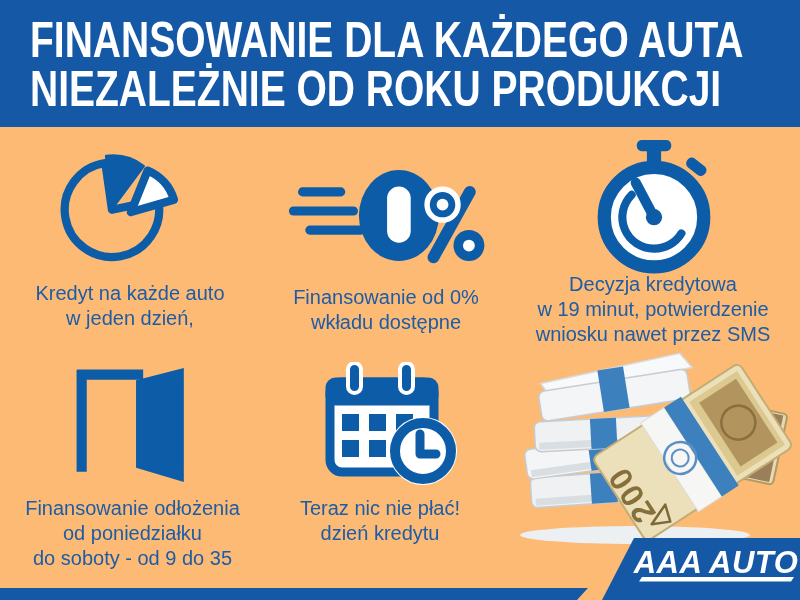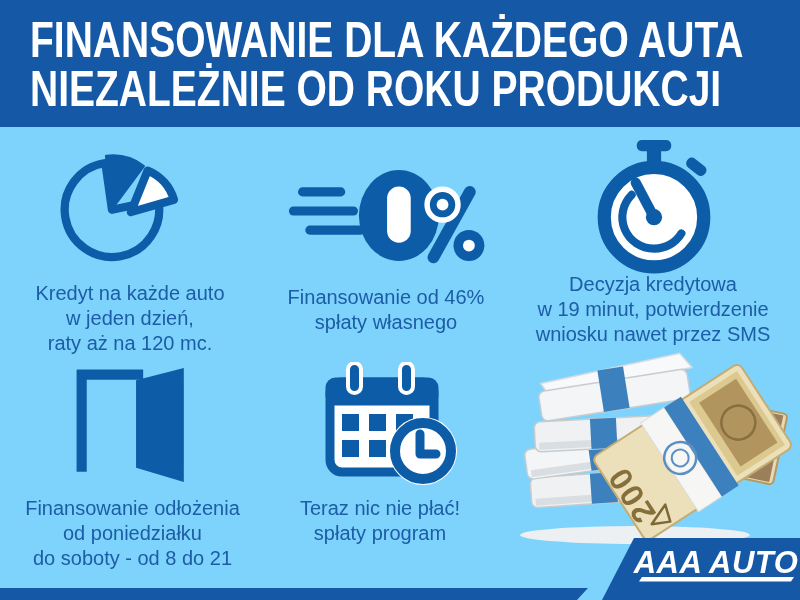--- a/index.html
+++ b/index.html
@@ -1,17 +1,17 @@
 <!DOCTYPE html>
 <html><head>
 <meta charset="utf-8">
 <style>
   html,body{margin:0;padding:0;background:#fff;}
   .canvas{
-    position:relative;width:800px;height:600px;overflow:hidden;background:#7dd3fc;
+    position:relative;width:800px;height:600px;overflow:hidden;background:#fdba74;
     font-family:"Liberation Sans", sans-serif;
   }
   
   .header{position:absolute;left:0;top:0;width:800px;height:127px;background:#1558A5;}
   .header-line{
     position:absolute;left:30px;color:#ffffff;font-weight:bold;font-size:50px;line-height:1;
     white-space:nowrap;transform:scaleX(.78);transform-origin:left top;letter-spacing:0;
   }
   .hl1{top:15px;}
   .hl2{top:64px;}
@@ -33,40 +33,39 @@
   </div>
 
   <svg class="icon" style="left:60px;top:146px;" width="124" height="124" viewBox="0 0 105 105">
     <path d="M38.4 14.4 L44 54 L83.1 45.7 A40 40 0 1 1 38.4 14.4" fill="none" stroke="#0D5CA8" stroke-width="7" stroke-linejoin="round" stroke-linecap="round"></path>
     <path d="M45 52 L39 8.5 A43 43 0 0 1 71 17 Z" fill="#0D5CA8" stroke="#0D5CA8" stroke-width="2" stroke-linejoin="round"></path>
     <path d="M60 56 L74.2 20.8 A38 38 0 0 1 96.5 45.5 Z" fill="#ffffff" stroke="#0D5CA8" stroke-width="7" stroke-linejoin="round"></path>
   </svg>
   <div class="caption" style="left:20px;top:281px;width:220px;">
     <span>Kredyt na każde auto</span>
     <span>w jeden dzień,</span>
-    <span>raty aż na 120 mc.</span>
   </div>
 
   <svg class="icon" style="left:288px;top:158px;" width="200" height="116" viewBox="0 0 220 125">
     <g stroke="#0D5CA8" stroke-width="10" stroke-linecap="round">
       <line x1="16" y1="36" x2="58" y2="36"></line>
       <line x1="6" y1="57" x2="72" y2="57"></line>
       <line x1="24" y1="78" x2="80" y2="78"></line>
     </g>
     <ellipse cx="122" cy="62" rx="44" ry="50" fill="#0D5CA8"></ellipse>
     <rect x="109" y="30" width="26" height="62" rx="13" fill="#ffffff"></rect>
     <line x1="200" y1="36" x2="160" y2="108" stroke="#0D5CA8" stroke-width="13" stroke-linecap="round"></line>
     <circle cx="170" cy="50" r="17" fill="#0D5CA8" stroke="#ffffff" stroke-width="6"></circle>
     <circle cx="170" cy="50" r="6.5" fill="#ffffff"></circle>
     <circle cx="199" cy="95" r="17" fill="#0D5CA8"></circle>
     <circle cx="199" cy="95" r="6.5" fill="#ffffff"></circle>
   </svg>
   <div class="caption" style="left:276px;top:285px;width:220px;">
-    <span>Finansowanie od 46%</span>
-    <span>spłaty własnego</span>
+    <span>Finansowanie od 0%</span>
+    <span>wkładu dostępne</span>
   </div>
 
   <svg class="icon" style="left:588px;top:140px;" width="132" height="134" viewBox="0 0 130 132">
     <rect x="48" y="0" width="34" height="11" rx="5" fill="#0D5CA8"></rect>
     <rect x="58" y="4" width="14" height="20" fill="#0D5CA8"></rect>
     <rect x="96" y="21" width="22" height="11" rx="5" fill="#0D5CA8" transform="rotate(38 107 26)"></rect>
     <circle cx="65" cy="76" r="49" fill="#ffffff" stroke="#0D5CA8" stroke-width="13"></circle>
     <path d="M43 54 A31 31 0 0 0 65 107 A31 31 0 0 0 92 92" fill="none" stroke="#0D5CA8" stroke-width="8" stroke-linecap="round"></path>
     <line x1="65" y1="76" x2="47" y2="42" stroke="#0D5CA8" stroke-width="10" stroke-linecap="round"></line>
     <circle cx="65" cy="76" r="8" fill="#0D5CA8"></circle>
@@ -78,42 +77,42 @@
   </div>
 
   <svg class="icon" style="left:72px;top:366px;" width="122" height="122" viewBox="0 0 120 120">
     <line x1="9.5" y1="4" x2="9.5" y2="104" stroke="#0D5CA8" stroke-width="10"></line>
     <line x1="5" y1="8.5" x2="70" y2="8.5" stroke="#0D5CA8" stroke-width="10"></line>
     <polygon points="63,14 110,2 110,114 63,100" fill="#0D5CA8"></polygon>
   </svg>
   <div class="caption" style="left:15px;top:496px;width:235px;">
     <span>Finansowanie odłożenia</span>
     <span>od poniedziałku</span>
-    <span>do soboty - od 8 do 21</span>
+    <span>do soboty - od 9 do 35</span>
   </div>
 
   <svg class="icon" style="left:320px;top:362px;" width="140" height="124" viewBox="0 0 140 124">
     <rect x="10" y="20" width="104" height="90" rx="12" fill="#ffffff" stroke="#0D5CA8" stroke-width="9"></rect>
     <rect x="5.5" y="15.5" width="113" height="28" rx="10" fill="#0D5CA8"></rect>
     <rect x="28" y="1" width="13" height="30" rx="6.5" fill="#0D5CA8" stroke="#ffffff" stroke-width="4"></rect>
     <rect x="80" y="1" width="13" height="30" rx="6.5" fill="#0D5CA8" stroke="#ffffff" stroke-width="4"></rect>
     <g fill="#0D5CA8">
       <rect x="22" y="52" width="17" height="17"></rect>
       <rect x="49" y="52" width="17" height="17"></rect>
       <rect x="76" y="52" width="17" height="17"></rect>
       <rect x="22" y="78" width="17" height="17"></rect>
       <rect x="49" y="78" width="17" height="17"></rect>
     </g>
     <circle cx="103" cy="89" r="34" fill="#ffffff"></circle>
     <circle cx="103" cy="89" r="28" fill="#ffffff" stroke="#0D5CA8" stroke-width="10"></circle>
     <path d="M100 72 L100 92 L116 92" fill="none" stroke="#0D5CA8" stroke-width="9" stroke-linecap="round" stroke-linejoin="round"></path>
   </svg>
   <div class="caption" style="left:266px;top:496px;width:228px;">
     <span>Teraz nic nie płać!</span>
-    <span>spłaty program</span>
+    <span>dzień kredytu</span>
   </div>
 
   <svg class="icon" style="left:510px;top:352px;" width="290" height="196" viewBox="0 0 290 196">
     <ellipse cx="125" cy="183" rx="115" ry="9" fill="#edf0f3"></ellipse>
 
     <g transform="translate(172,40) rotate(12)">
       <rect x="0" y="0" width="108" height="72" rx="4" fill="#e7d9b5" stroke="#b49a62" stroke-width="2"></rect>
       <rect x="58" y="2" width="46" height="68" fill="#8d6e4a" opacity="0.85"></rect>
       <circle cx="80" cy="36" r="14" fill="none" stroke="#d9c089" stroke-width="3"></circle>
       <rect x="26" y="0" width="22" height="72" fill="#4a86c0"></rect>

